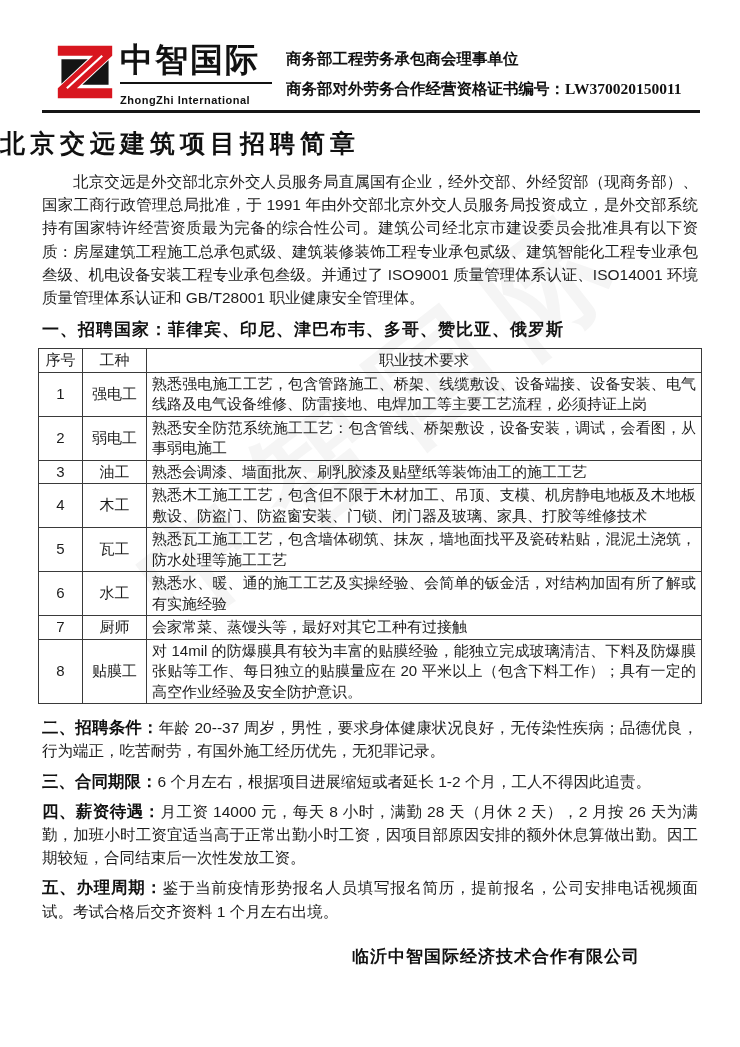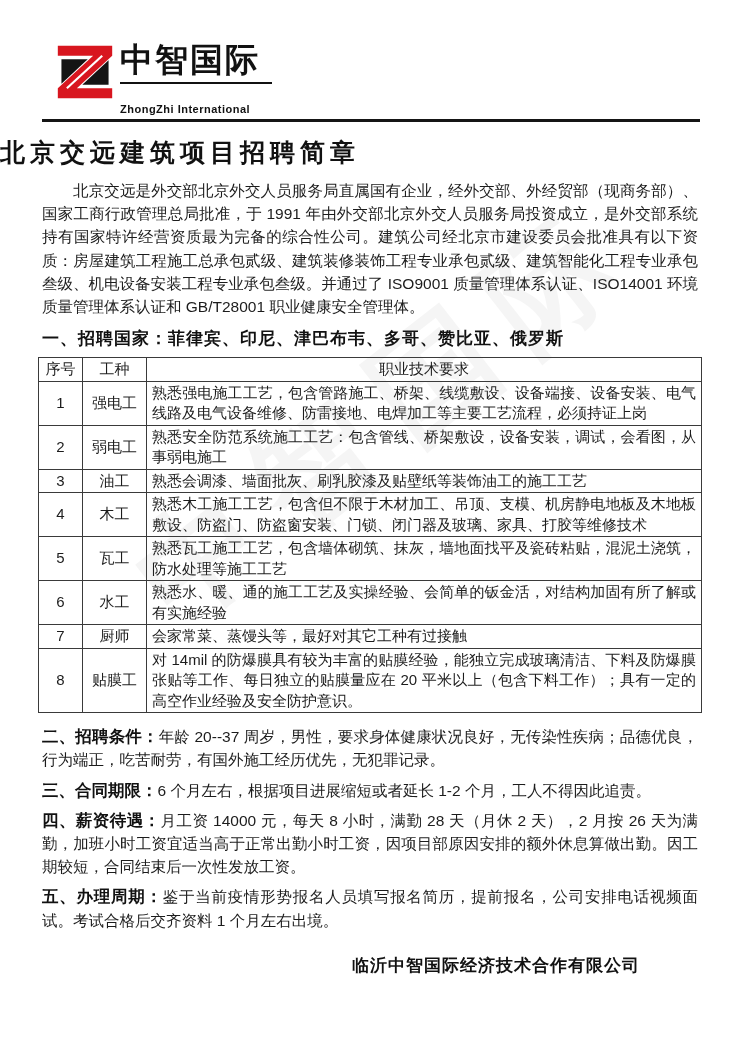--- a/index.html
+++ b/index.html
@@ -20,21 +20,21 @@
   }
   .logo{display:flex;align-items:flex-start;}
   .logo-mark{width:58px;height:68px;flex:0 0 auto;}
   .logo-text{margin-left:6px;margin-top:2px;width:152px;}
   .logo-cn{
     font-size:33px;font-weight:bold;letter-spacing:2px;
     line-height:40px;white-space:nowrap;color:#111;
   }
   .logo-en{
     border-top:2px solid #111;
-    margin-top:2px;padding-top:19px;
+    margin-top:2px;padding-top:10px;
     font-size:11px;font-weight:bold;letter-spacing:0.5px;
     white-space:nowrap;color:#111;
   }
   .certs{
     margin-left:14px;margin-top:6px;
     font-family:"Liberation Serif", serif;
     font-weight:bold;font-size:15.5px;line-height:30px;
     color:#111;white-space:nowrap;
   }
   .header-rule{
@@ -114,20 +114,24 @@
 
         <line x1="51" y1="14" x2="12" y2="50" stroke="#ffffff" stroke-width="2.4"></line>
 
         <polygon fill="#141414" points="6,18 35,18 6,45"></polygon>
         <polygon fill="#141414" points="58,19 58,46 29,46"></polygon>
       </svg>
       <div class="logo-text">
         <div class="logo-cn">中智国际</div>
         <div class="logo-en">ZhongZhi International</div>
       </div>
+    </div>
+    <div class="certs">
+      <div>商务部工程劳务承包商会理事单位</div>
+      <div>商务部对外劳务合作经营资格证书编号：LW370020150011</div>
     </div>
   </div>
   <div class="header-rule"></div>
 
   <div class="doc-title">北京交远建筑项目招聘简章</div>
 
   <p class="para indent">北京交远是外交部北京外交人员服务局直属国有企业，经外交部、外经贸部（现商务部）、国家工商行政管理总局批准，于 1991 年由外交部北京外交人员服务局投资成立，是外交部系统持有国家特许经营资质最为完备的综合性公司。建筑公司经北京市建设委员会批准具有以下资质：房屋建筑工程施工总承包贰级、建筑装修装饰工程专业承包贰级、建筑智能化工程专业承包叁级、机电设备安装工程专业承包叁级。并通过了 ISO9001 质量管理体系认证、ISO14001 环境质量管理体系认证和 GB/T28001 职业健康安全管理体。</p>
 
   <div class="sec1"><span>一、招聘国家：</span><span>菲律宾、印尼、津巴布韦、多哥、赞比亚、俄罗斯</span></div>
 

